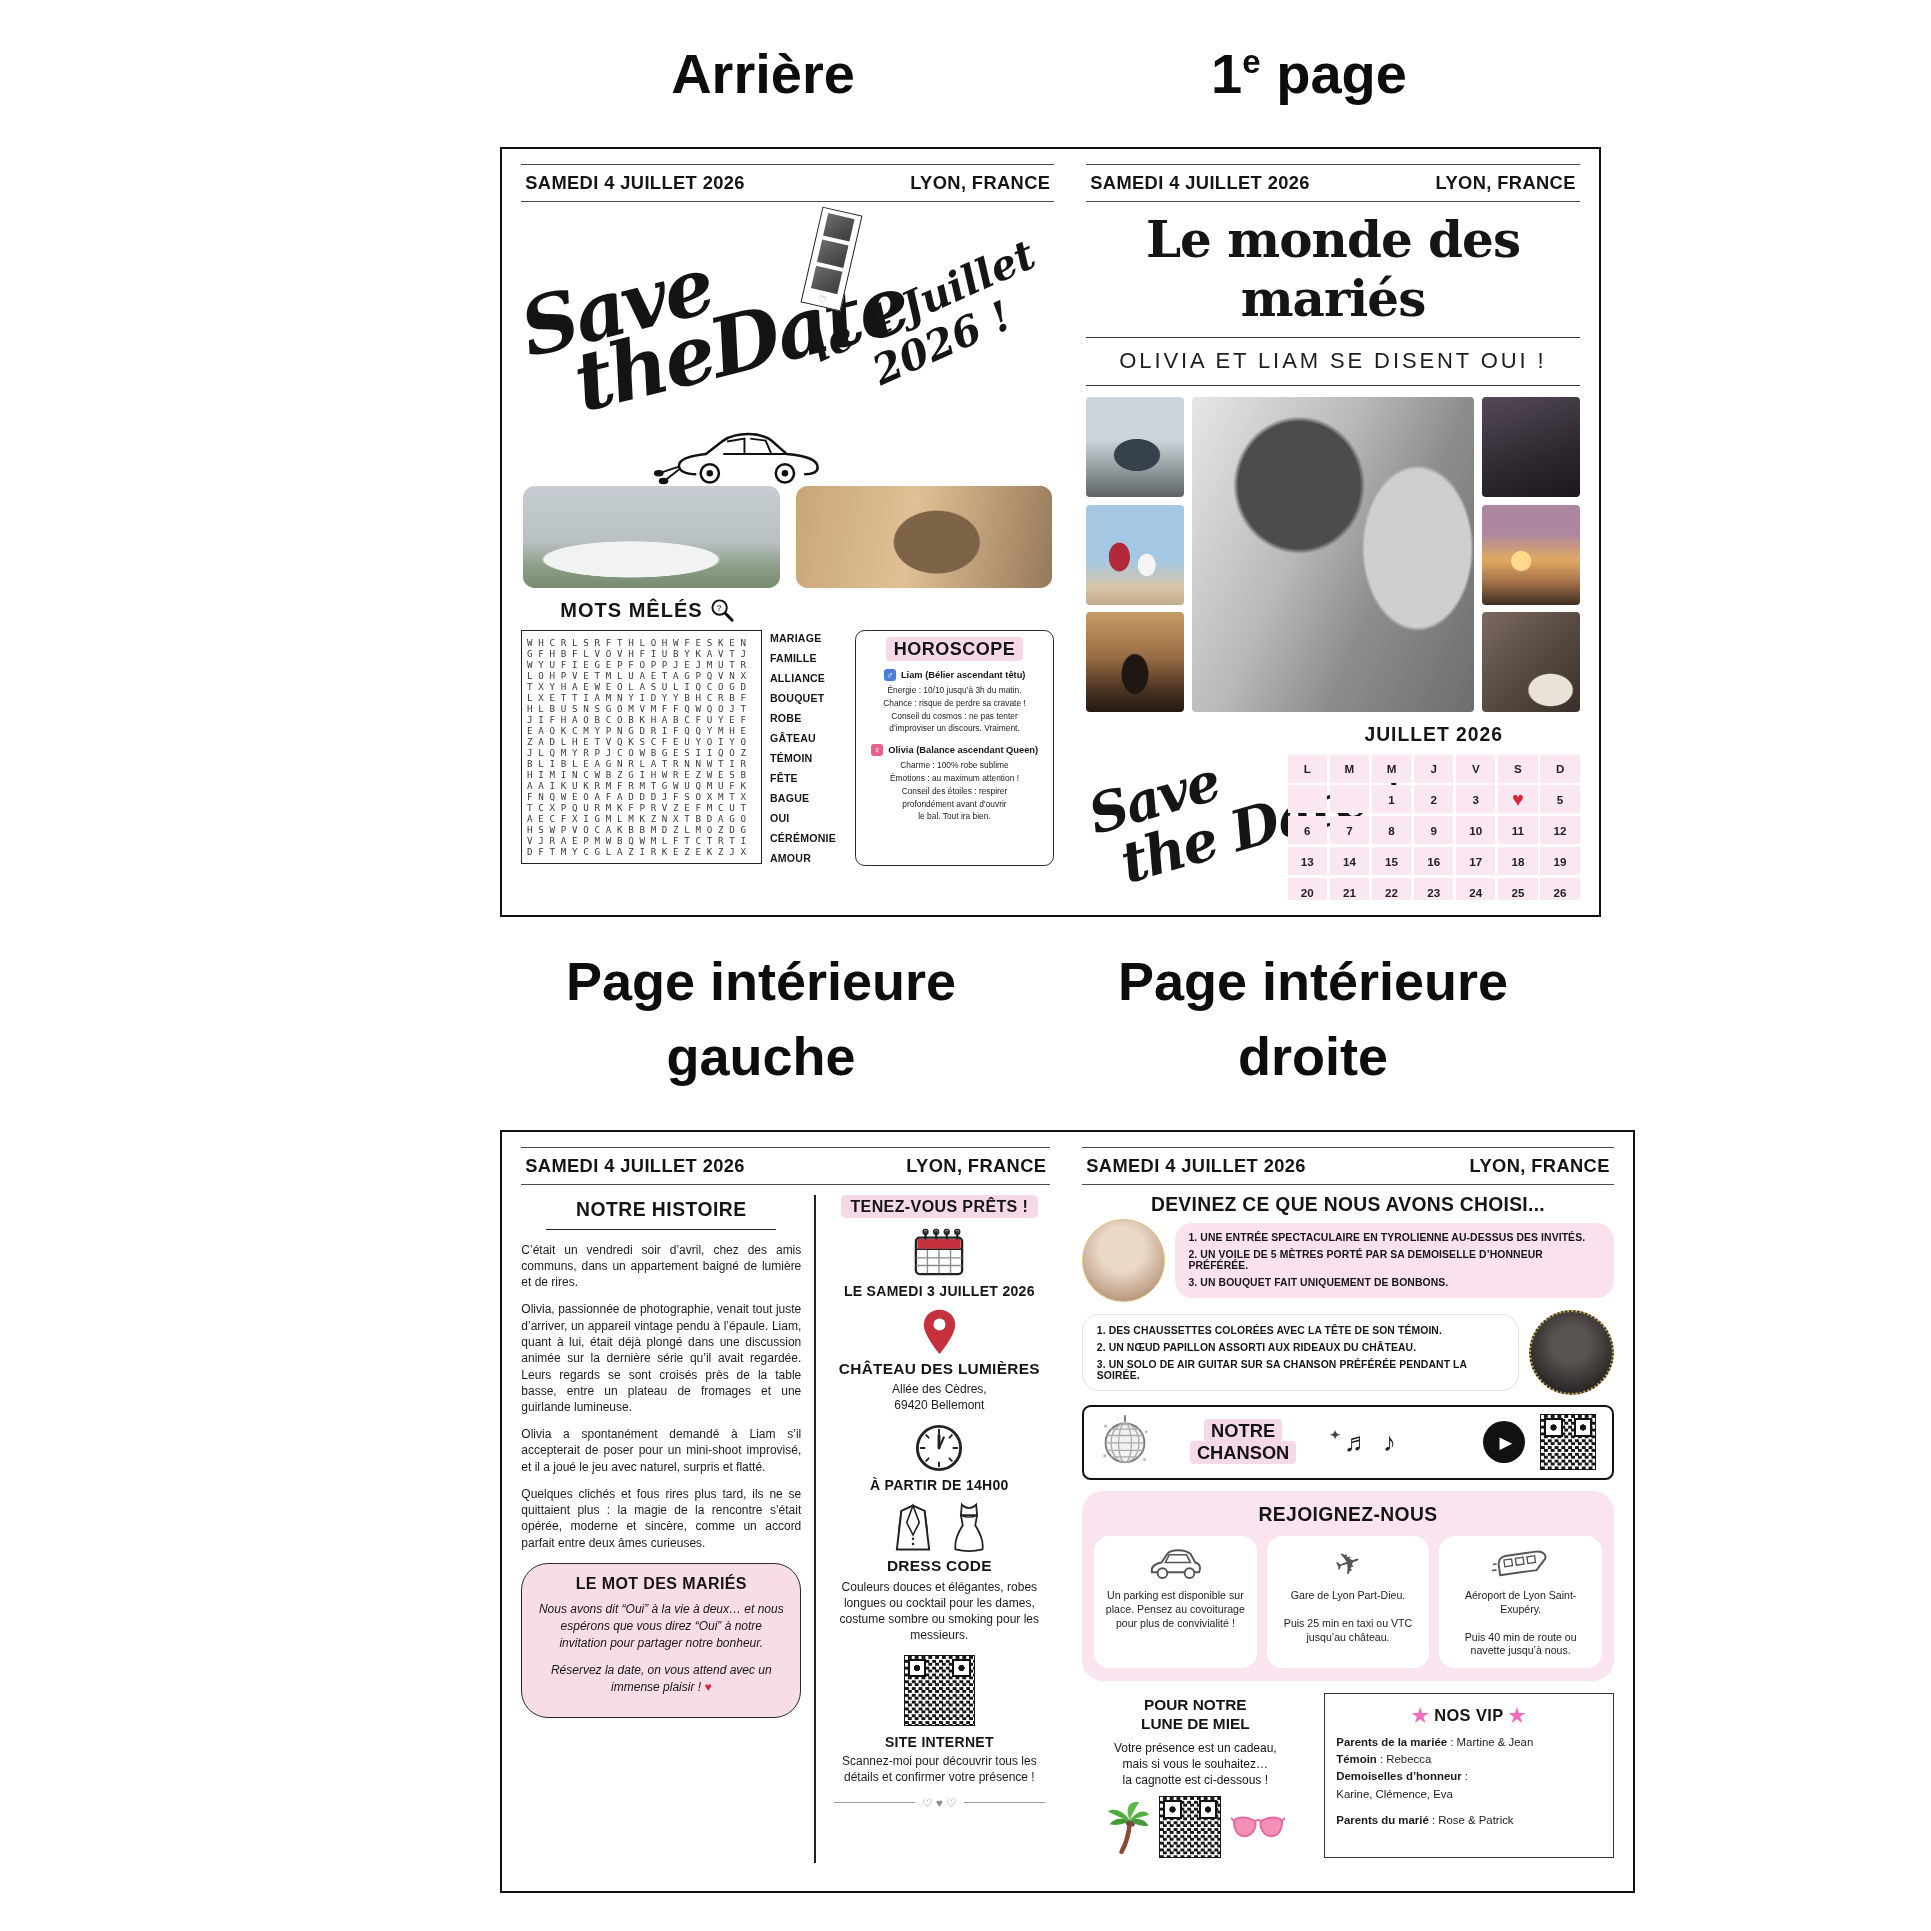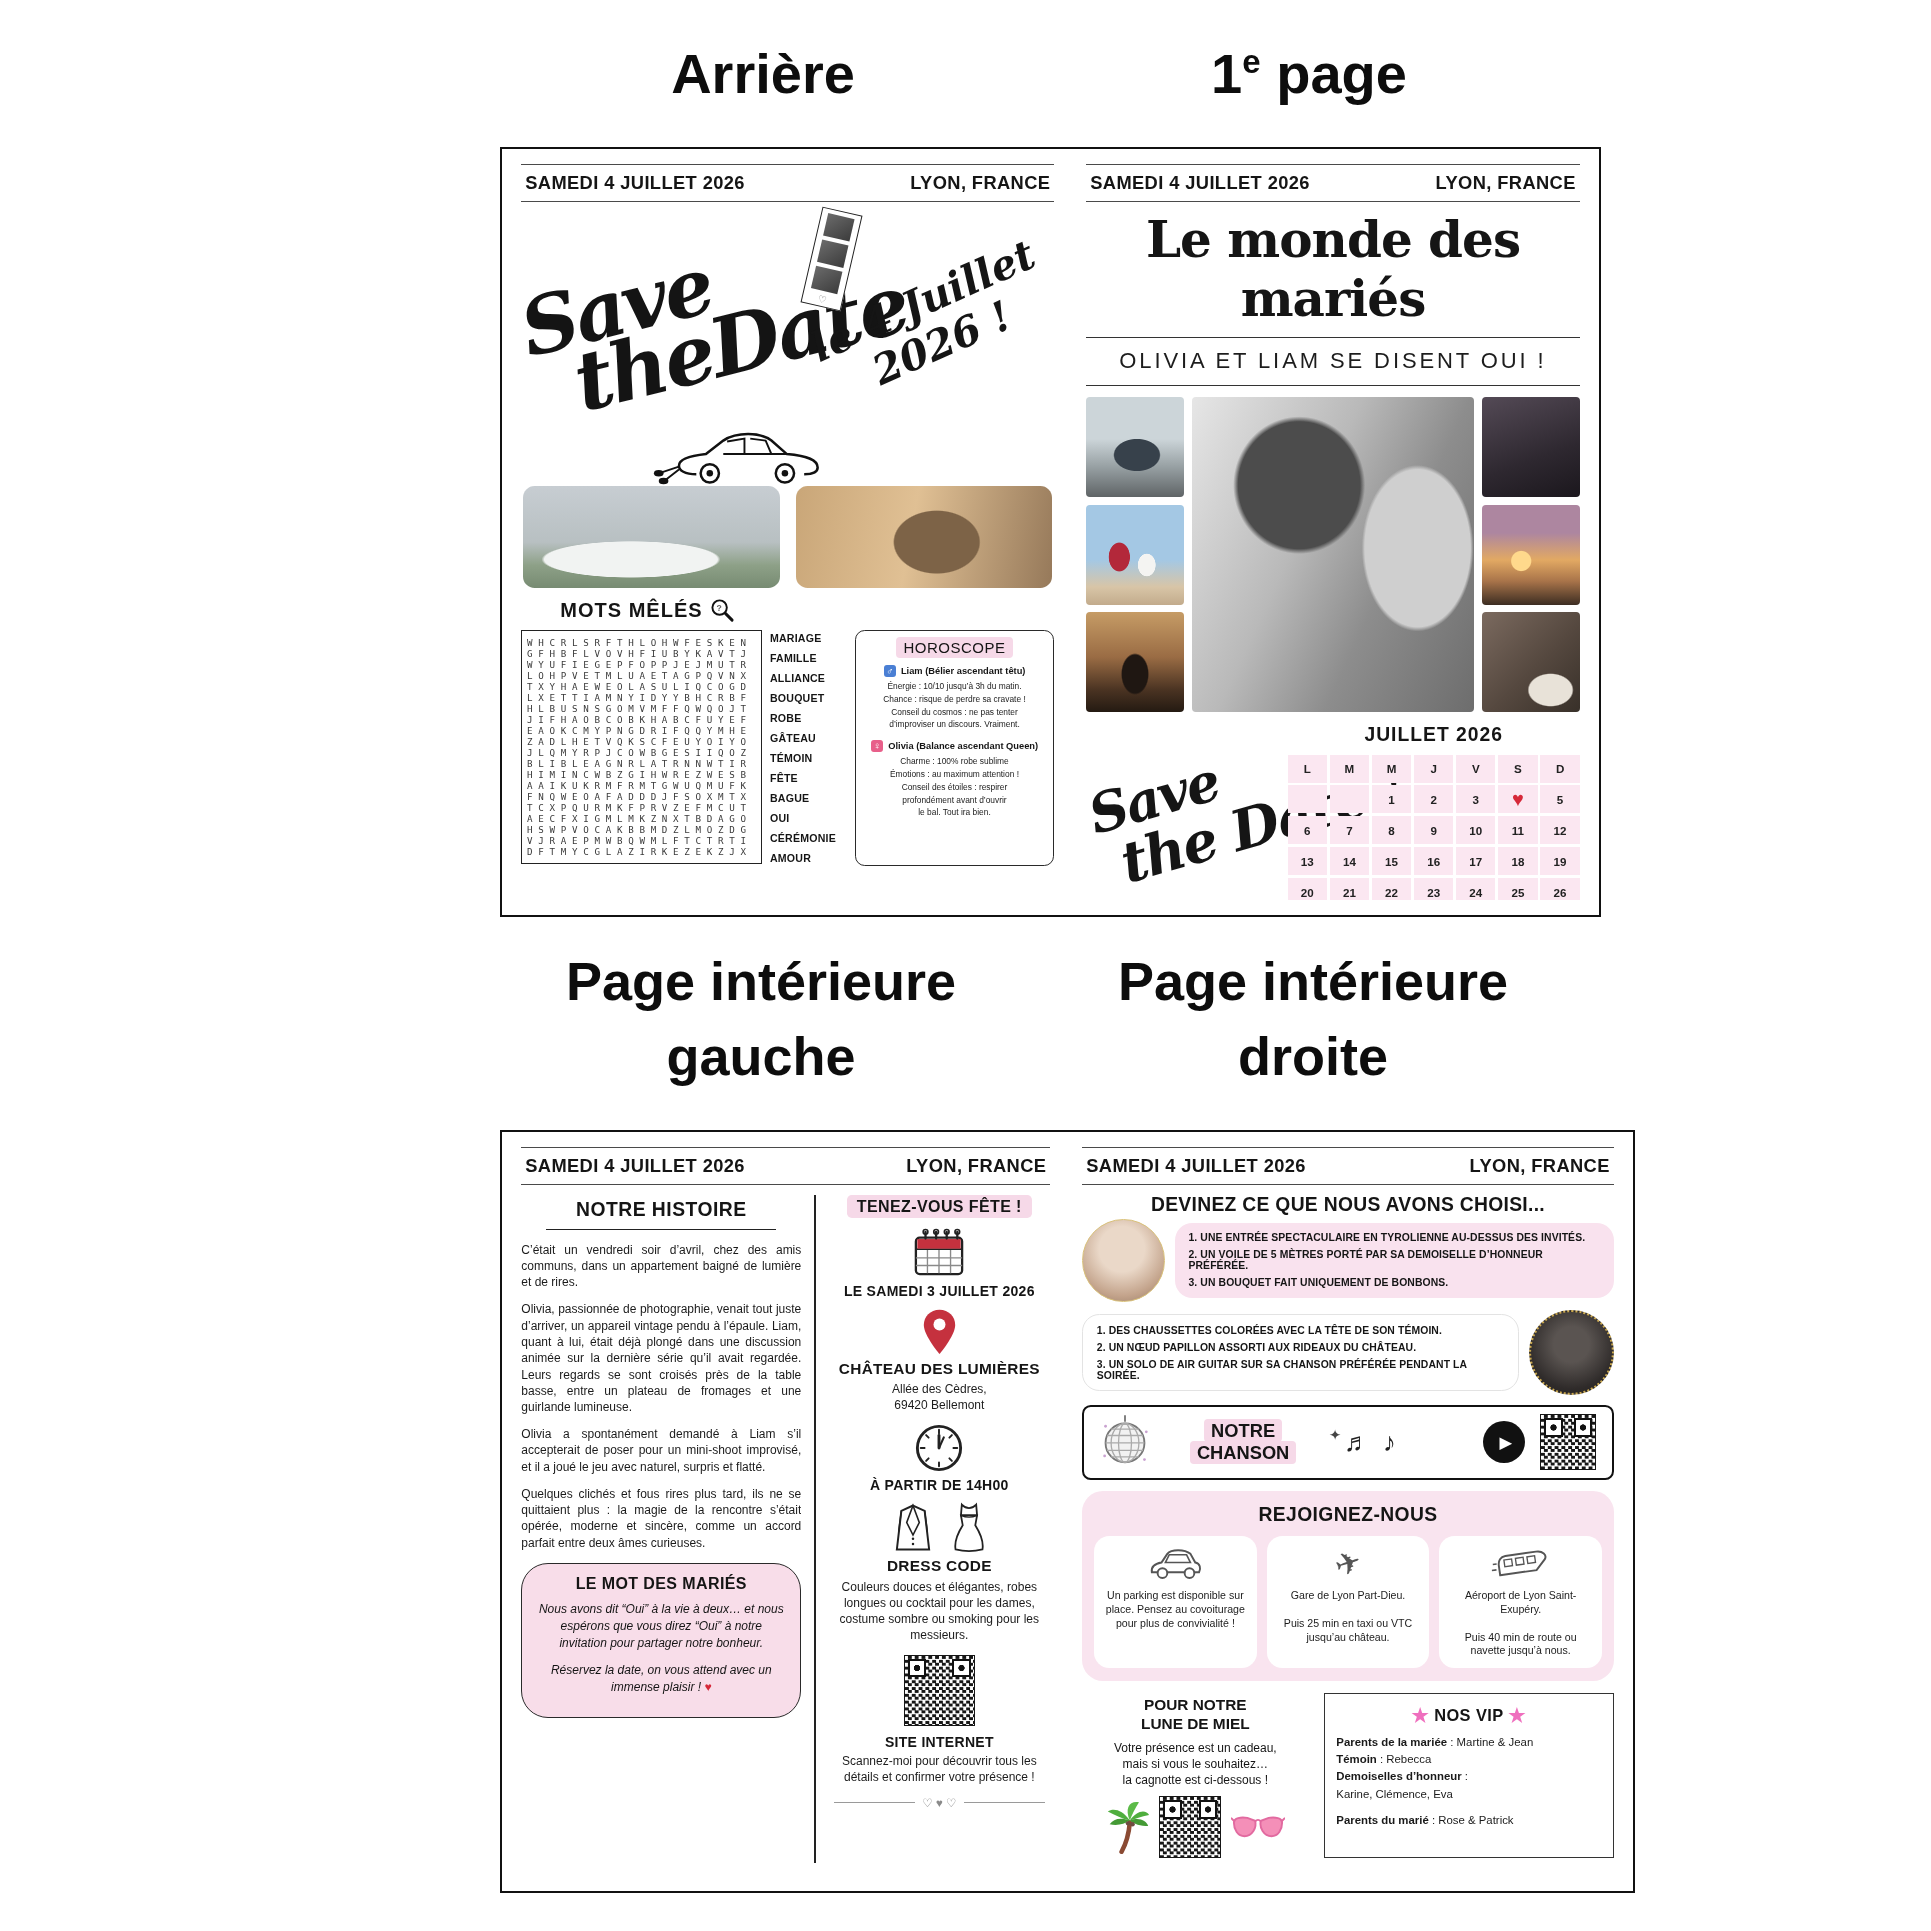--- a/index.html
+++ b/index.html
@@ -38,21 +38,21 @@
       linear-gradient(180deg,#c7cdd2 0%,#b8c0c2 55%,#8da087 78%,#778b72 100%);}
   .photo-hug{background:
       radial-gradient(ellipse 30% 55% at 55% 55%, #7d6347 0 55%, rgba(0,0,0,0) 57%),
       linear-gradient(100deg,#c9a678 0%,#e0c094 45%,#96795a 100%);}
 
   .ws-title-row{width:253px;display:flex;align-items:center;justify-content:center;gap:7.7px;font-weight:bold;font-size:20px;letter-spacing:1px;margin:1.9px 0 7.7px;}
   .ws-bottom{display:flex;gap:7.7px;align-items:flex-start;}
   .ws-grid{width:241px;box-sizing:border-box;border:1.9px solid #222;padding:5.8px 4.8px;font-family:"DejaVu Sans Mono",monospace;font-size:9.2px;line-height:11px;letter-spacing:5.7px;color:#3a3a3a;white-space:nowrap;overflow:hidden;}
   .ws-words{width:77px;height:232px;display:flex;flex-direction:column;justify-content:space-between;font-size:10.6px;font-weight:bold;letter-spacing:0.2px;padding-top:1.9px;}
   .horoscope{flex:1;box-sizing:border-box;height:236px;border:1.9px solid #2a2a2a;border-radius:9.7px;padding:7.7px 6.8px 3.9px;text-align:center;}
-  .h-title{font-size:15px;font-weight:normal;letter-spacing:0.5px;}
+  .h-title{font-size:18px;font-weight:bold;letter-spacing:0.5px;}
   .hl{background:#f6d9e8;padding:1.9px 7.7px;border-radius:3.9px;}
   .h-head{display:flex;align-items:center;justify-content:center;gap:4.8px;font-size:9.3px;font-weight:bold;margin:8.7px 0 2.9px;}
   .gicon{display:inline-flex;align-items:center;justify-content:center;width:12.6px;height:12.6px;border-radius:2.9px;color:#fff;font-size:9.7px;line-height:1;}
   .gicon.male{background:#4a7fd4;}
   .gicon.female{background:#e85f8a;}
   .h-line{font-size:8.4px;line-height:1.52;color:#222;}
 
   
   .page-front{flex:1;}
   .masthead{text-align:center;font-family:"DejaVu Serif",serif;font-weight:bold;font-size:50px;letter-spacing:-1px;padding:7.7px 0 9.7px;border-bottom:1.9px solid #333;}
@@ -378,21 +378,21 @@
               <div class="para">Quelques clichés et fous rires plus tard, ils ne se quittaient plus : la magie de la rencontre s’était opérée, moderne et sincère, comme un accord parfait entre deux âmes curieuses.</div>
             </div>
           <div class="mot-box">
             <div class="mot-title">LE MOT DES MARIÉS</div>
             <p>Nous avons dit “Oui” à la vie à deux… et nous espérons que vous direz “Oui” à notre invitation pour partager notre bonheur.</p>
             <p><span>Réservez la date, on vous attend avec un immense plaisir !</span> <span class="red">♥</span></p>
           </div>
         </div>
         <div class="il-div"></div>
         <div class="il-right">
-          <div class="ready-title">TENEZ-VOUS FÊTE !</div>
+          <div class="ready-title">TENEZ-VOUS PRÊTS !</div>
 
           <div class="rt-icon">
             <svg width="58" height="52" viewBox="0 0 60 54">
               <rect x="6" y="11" width="48" height="38" rx="4" fill="#fff" stroke="#222" stroke-width="2.4"></rect>
               <path d="M6 23 L54 23" stroke="#222" stroke-width="2"></path>
               <rect x="7.5" y="12.5" width="45" height="10" fill="#c5313e"></rect>
               <path d="M16 12 L16 5 M27 12 L27 5 M38 12 L38 5 M49 12 L49 5" stroke="#222" stroke-width="2.4" stroke-linecap="round"></path>
               <circle cx="16" cy="5" r="2.4" fill="none" stroke="#222" stroke-width="1.8"></circle>
                 <circle cx="27" cy="5" r="2.4" fill="none" stroke="#222" stroke-width="1.8"></circle>
                 <circle cx="38" cy="5" r="2.4" fill="none" stroke="#222" stroke-width="1.8"></circle>

